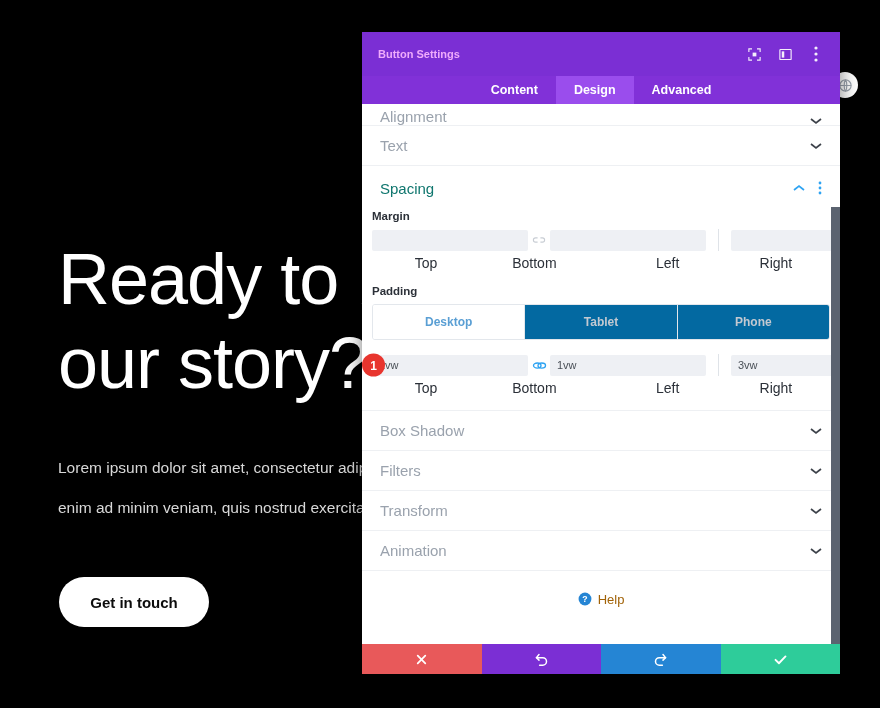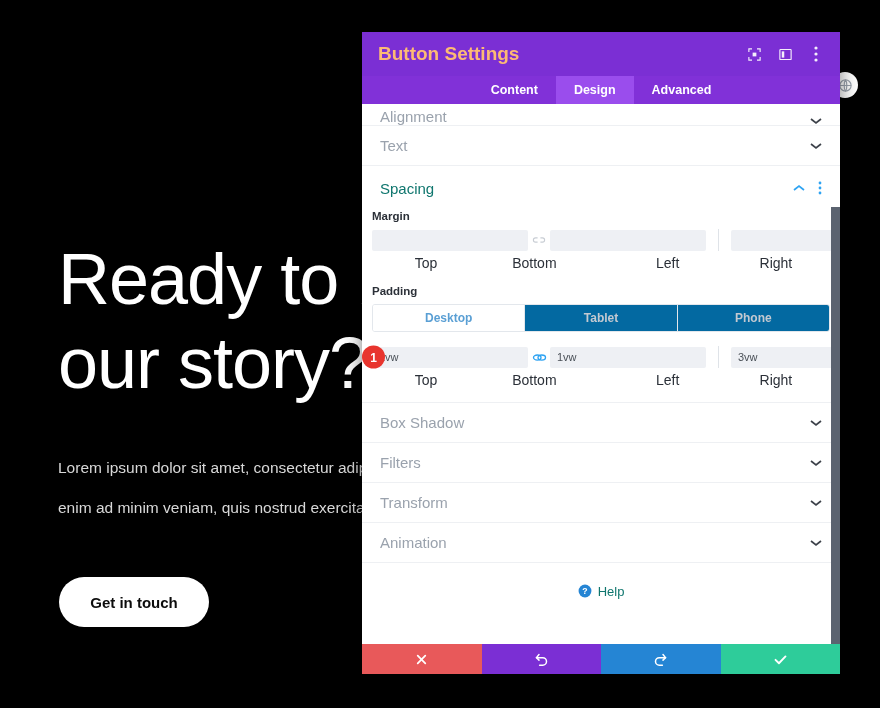--- a/index.html
+++ b/index.html
@@ -77,22 +77,22 @@
   }
 
   .modal-header {
     background: #7b2fd4;
     height: 44px;
     display: flex; align-items: center;
     padding: 0 16px;
     flex: none;
   }
   .modal-title {
-    color: #fdba74;
-    font-size: 19px;
+    color: #f0abfc;
+    font-size: 11px;
     font-weight: 700;
     flex: 1;
   }
   .hdr-icons { display: flex; align-items: center; gap: 15px; }
   .hdr-icon {
     width: 16px; height: 16px;
     opacity: .92;
     cursor: pointer;
     display: flex; align-items: center; justify-content: center;
   }
@@ -215,21 +215,21 @@
     text-align: center;
     font-size: 14px;
     color: #2b3038;
   }
 
   .device-toggle {
     display: flex;
     border: 1px solid #e3e7ec;
     border-radius: 3px;
     overflow: hidden;
-    height: 28px;
+    height: 36px;
     margin-bottom: 14px;
   }
   .dev {
     flex: 1;
     display: flex; align-items: center; justify-content: center;
     font-size: 12px;
     font-weight: 700;
     background: #0369a1;
     color: #c3c9d1;
     cursor: pointer;
@@ -251,21 +251,21 @@
     display: flex; align-items: center; justify-content: center;
     z-index: 6;
   }
   .padding-row-wrap { position: relative; }
 
   .help-row {
     height: 56px;
     display: flex; align-items: center; justify-content: center;
     gap: 6px;
   }
-  .help-txt { font-size: 13px; color: #0f766e; }
+  .help-txt { font-size: 13px; color: #a16207; }
 
   .modal-footer {
     height: 30px;
     display: flex;
     flex: none;
   }
   .fbtn {
     flex: 1;
     display: flex; align-items: center; justify-content: center;
     cursor: pointer;

